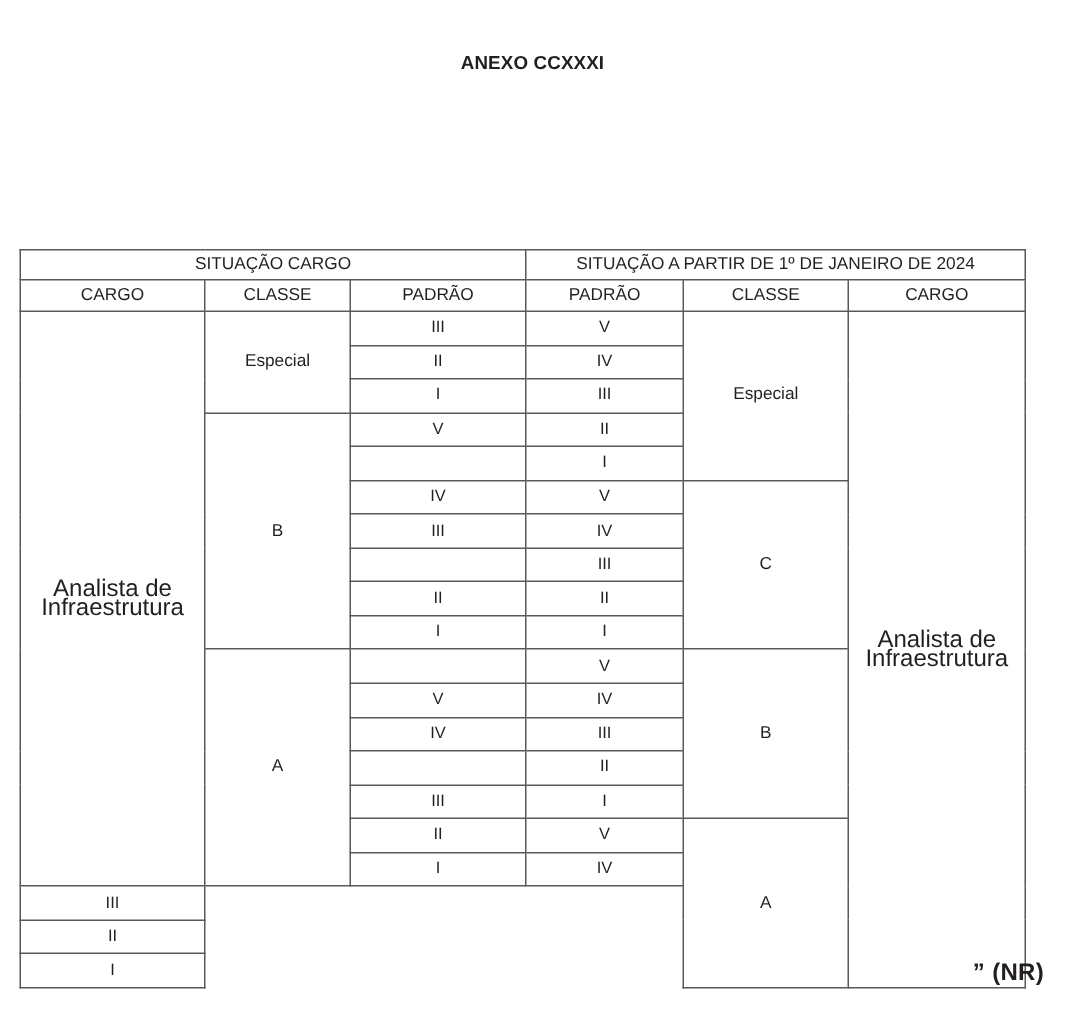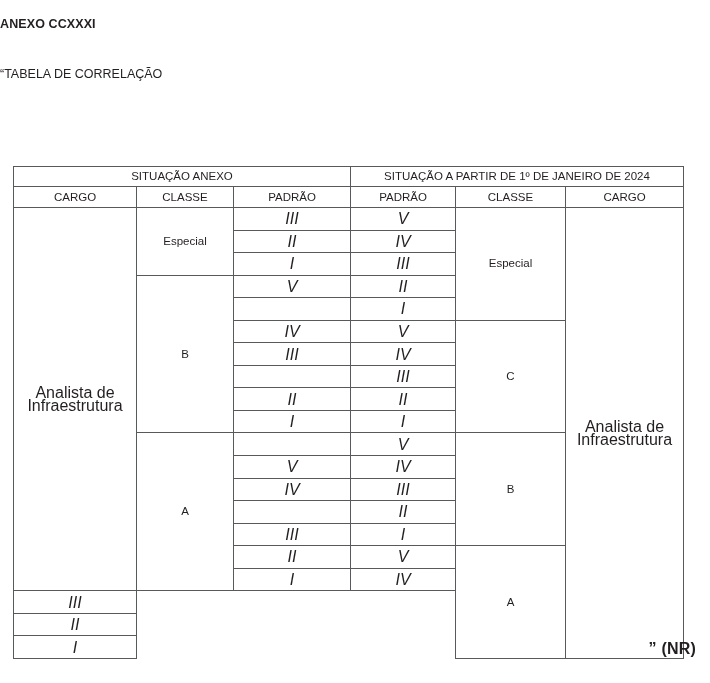--- a/index.html
+++ b/index.html
@@ -16,21 +16,22 @@
   }
   .page {
     position: relative;
     width: 710px;
     height: 683px;
     box-sizing: border-box;
   }
 
   
   .doc-heading {
-    padding-top: 16px;
+    text-align: center;
+    padding-top: 34px;
   }
   .anexo-title {
     font-size: 12.5px;
     font-weight: bold;
     letter-spacing: .1px;
     line-height: 16px;
   }
   .anexo-subtitle {
     font-size: 12.5px;
     font-weight: bold;
@@ -75,22 +76,21 @@
   th.band {
     height: 19px;
     font-size: 11.5px;
   }
   th.colhead {
     height: 20px;
     font-size: 11.5px;
   }
   td.body-cell {
     height: 21.55px;
-    font-size: 16px;
-    font-style: italic;
+    font-size: 11px;
   }
   td.span-cell {
     font-size: 11.5px;
   }
   td.cargo-cell {
     font-size: 16px;
     line-height: 15px;
   }
   td.empty {
     
@@ -106,36 +106,35 @@
     letter-spacing: .2px;
   }
 </style>
 </head>
 <body>
 
 <div class="page">
 
   <div class="doc-heading">
     <div class="anexo-title">ANEXO CCXXXI</div>
-    <div class="tabela-caption">“TABELA DE CORRELAÇÃO</div>
   </div>
 
   <div class="table-wrap">
     <table class="correlacao">
       <colgroup>
         <col class="c-cargo-l">
           <col class="c-classe-l">
           <col class="c-padrao-l">
         <col class="c-padrao-r">
           <col class="c-classe-r">
           <col class="c-cargo-r">
       </colgroup>
       <thead>
         <tr>
-          <th class="band" colspan="3">SITUAÇÃO ANEXO</th>
+          <th class="band" colspan="3">SITUAÇÃO CARGO</th>
           <th class="band" colspan="3">SITUAÇÃO A PARTIR DE 1º DE JANEIRO DE 2024</th>
         </tr>
         <tr>
           <th class="colhead">CARGO</th>
           <th class="colhead">CLASSE</th>
           <th class="colhead">PADRÃO</th>
           <th class="colhead">PADRÃO</th>
           <th class="colhead">CLASSE</th>
           <th class="colhead">CARGO</th>
         </tr>

